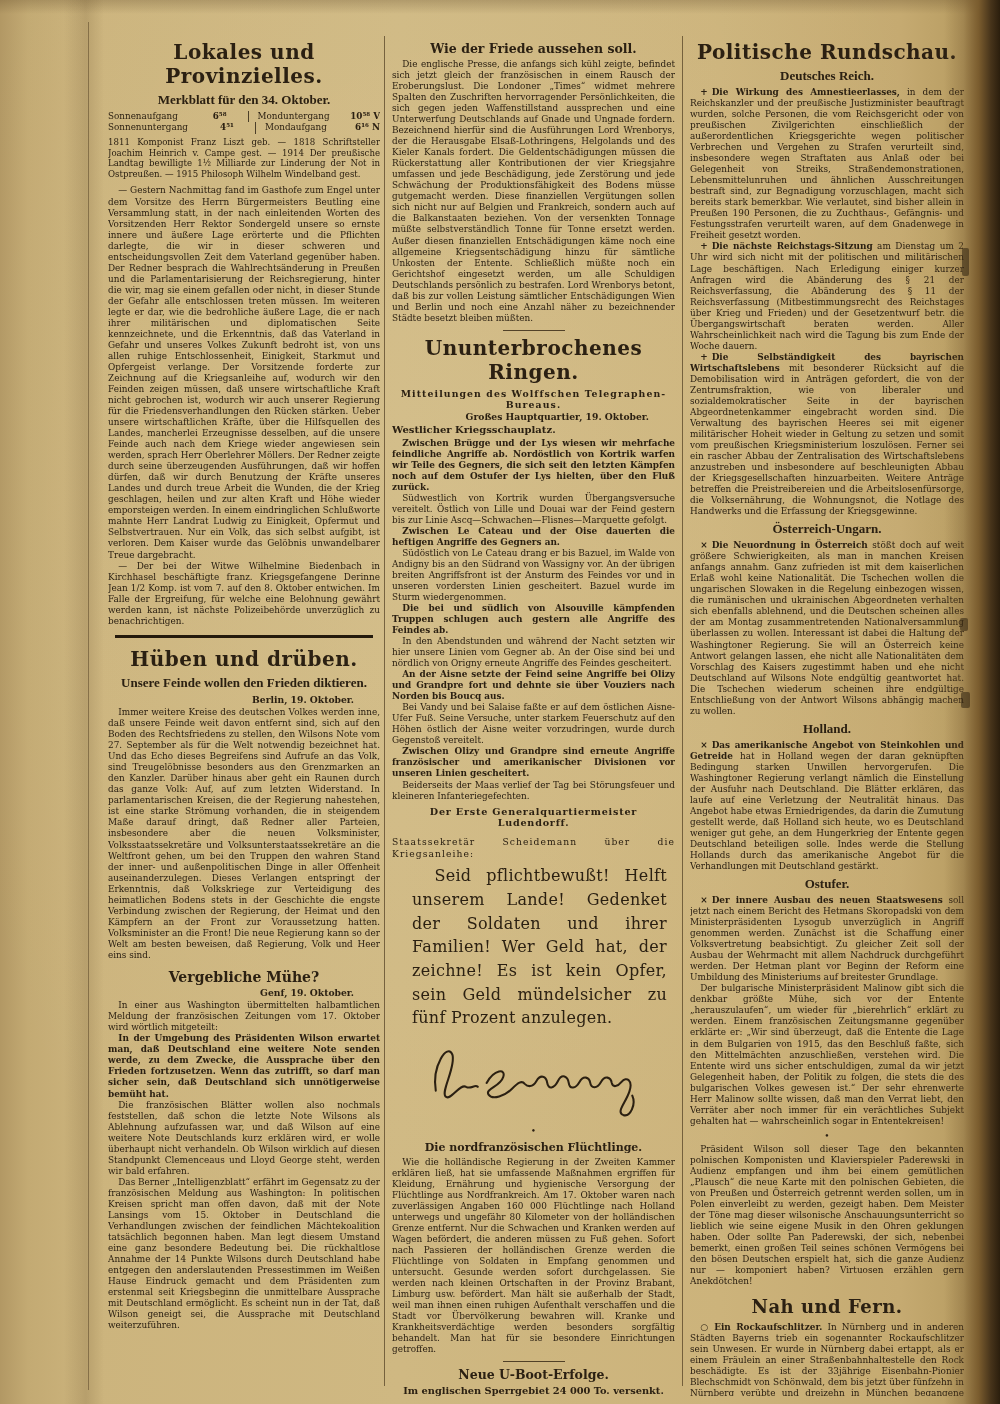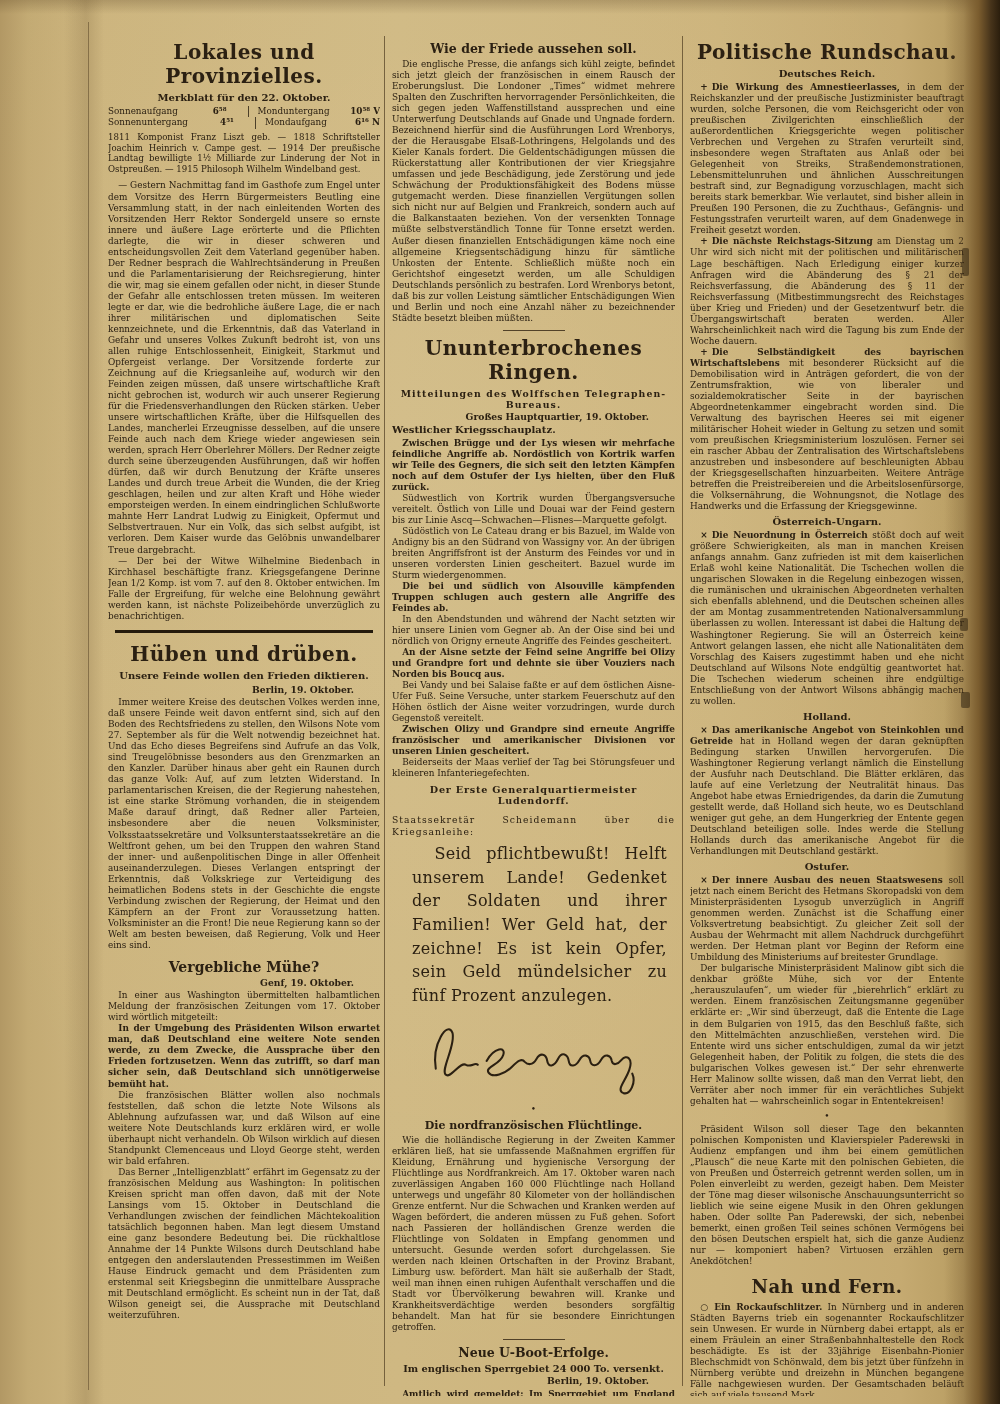--- a/index.html
+++ b/index.html
@@ -26,21 +26,21 @@
   .col { position:absolute; top:36px; height:1360px; overflow:hidden; text-align:justify; }
   .col1 { left:108px; width:272px; }
   .col2 { left:392px; width:283px; }
   .col3 { left:690px; width:274px; }
 
   p { margin:0; text-indent:1.15em; font-size:8.9px; line-height:1.24; }
   .bold { font-weight:bold; }
   h1, h2 { margin:0; font-weight:bold; text-align:center; }
   h1.sec   { font-size:20px; letter-spacing:0.5px; margin:4px 0 4px; }
   h1.mid   { font-size:18px; letter-spacing:0.5px; margin:9px 0 5px; }
-  h2.sub   { font-size:10px; margin:4px 0 3px; }
+  h2.sub   { font-size:13px; margin:4px 0 3px;font-family:Liberation Serif, serif; }
   h2.art-title { font-size:12.5px; margin:5px 0 3px; }
   h2.art-title.small { font-size:11px; }
   h2.bighead { font-size:14px; margin:8px 0 2px; }
   h2.ub-sub { font-size:9.8px; margin:1px 0 1px; }
   h2.wolff { font-size:9.3px; letter-spacing:1.1px; font-weight:bold; margin:1px 0 1px; }
   .dateline { text-align:right; padding-right:26px; font-weight:bold; font-size:9.2px; text-indent:0; margin:1px 0 2px; }
   .sidehead { font-weight:bold; font-size:10px; text-indent:0; margin:2px 0 1px; }
   .closing { text-align:center; font-weight:bold; font-size:9.6px; letter-spacing:0.8px; text-indent:0; margin:4px 0 3px; }
   .cal-note { font-size:8.6px; text-indent:0; margin:3px 0 6px; }
   .alm { display:flex; font-size:8.8px; line-height:1.3; text-indent:0;gap:12px; }
@@ -63,21 +63,21 @@
 
 <div>
   <div class="edge-top"></div>
   <div class="fold-shade"></div>
   <div class="fold-line"></div>
   <div class="vrule vrule1"></div>
   <div class="vrule vrule2"></div>
 
   <div class="col col1">
     <h1 class="sec">Lokales und Provinzielles.</h1>
-    <h2 class="sub">Merkblatt für den 22. Oktober.</h2>
+    <h2 class="sub">Merkblatt für den 34. Oktober.</h2>
     <div class="alm">
       <span class="al">Sonnenaufgang</span>
       <span class="av">6⁵⁸</span>
       <span class="al2">Monduntergang</span>
       <span class="av2">10⁵⁸ V</span>
     </div>
     <div class="alm">
       <span class="al">Sonnenuntergang</span>
       <span class="av">4⁵¹</span>
       <span class="al2">Mondaufgang</span>
@@ -102,20 +102,21 @@
   <div class="col col2">
     <h2 class="art-title">Wie der Friede aussehen soll.</h2>
     <p>Die englische Presse, die anfangs sich kühl zeigte, befindet sich jetzt gleich der französischen in einem Rausch der Eroberungslust. Die Londoner „Times“ widmet mehrere Spalten den Zuschriften hervorragender Persönlichkeiten, die sich gegen jeden Waffenstillstand aussprechen und eine Unterwerfung Deutschlands auf Gnade und Ungnade fordern. Bezeichnend hierfür sind die Ausführungen Lord Wrenborys, der die Herausgabe Elsaß-Lothringens, Helgolands und des Kieler Kanals fordert. Die Geldentschädigungen müssen die Rückerstattung aller Kontributionen der vier Kriegsjahre umfassen und jede Beschädigung, jede Zerstörung und jede Schwächung der Produktionsfähigkeit des Bodens müsse gutgemacht werden. Diese finanziellen Vergütungen sollen sich nicht nur auf Belgien und Frankreich, sondern auch auf die Balkanstaaten beziehen. Von der versenkten Tonnage müßte selbstverständlich Tonne für Tonne ersetzt werden. Außer diesen finanziellen Entschädigungen käme noch eine allgemeine Kriegsentschädigung hinzu für sämtliche Unkosten der Entente. Schließlich müßte noch ein Gerichtshof eingesetzt werden, um alle Schuldigen Deutschlands persönlich zu bestrafen. Lord Wrenborys betont, daß bis zur vollen Leistung sämtlicher Entschädigungen Wien und Berlin und noch eine Anzahl näher zu bezeichnender Städte besetzt bleiben müßten.</p>
     <hr class="short">
     <h1 class="sec">Ununterbrochenes Ringen.</h1>
     <h2 class="wolff">Mitteilungen des Wolffschen Telegraphen-Bureaus.</h2>
     <p class="dateline">Großes Hauptquartier, 19. Oktober.</p>
     <p class="sidehead">Westlicher Kriegsschauplatz.</p>
     <p class="bold">Zwischen Brügge und der Lys wiesen wir mehrfache feindliche Angriffe ab. Nordöstlich von Kortrik warfen wir Teile des Gegners, die sich seit den letzten Kämpfen noch auf dem Ostufer der Lys hielten, über den Fluß zurück.</p>
     <p>Südwestlich von Kortrik wurden Übergangsversuche vereitelt. Östlich von Lille und Douai war der Feind gestern bis zur Linie Ascq—Schwachen—Flisnes—Marquette gefolgt.</p>
+    <p class="bold">Zwischen Le Cateau und der Oise dauerten die heftigen Angriffe des Gegners an.</p>
     <p>Südöstlich von Le Cateau drang er bis Bazuel, im Walde von Andigny bis an den Südrand von Wassigny vor. An der übrigen breiten Angriffsfront ist der Ansturm des Feindes vor und in unseren vordersten Linien gescheitert. Bazuel wurde im Sturm wiedergenommen.</p>
     <p class="bold">Die bei und südlich von Alsouville kämpfenden Truppen schlugen auch gestern alle Angriffe des Feindes ab.</p>
     <p>In den Abendstunden und während der Nacht setzten wir hier unsere Linien vom Gegner ab. An der Oise sind bei und nördlich von Origny erneute Angriffe des Feindes gescheitert.</p>
     <p class="bold">An der Aisne setzte der Feind seine Angriffe bei Olizy und Grandpre fort und dehnte sie über Vouziers nach Norden bis Boucq aus.</p>
     <p>Bei Vandy und bei Salaise faßte er auf dem östlichen Aisne-Ufer Fuß. Seine Versuche, unter starkem Feuerschutz auf den Höhen östlich der Aisne weiter vorzudringen, wurde durch Gegenstoß vereitelt.</p>
     <p class="bold">Zwischen Olizy und Grandpre sind erneute Angriffe französischer und amerikanischer Divisionen vor unseren Linien gescheitert.</p>
     <p>Beiderseits der Maas verlief der Tag bei Störungsfeuer und kleineren Infanteriegefechten.</p>
     <p class="closing">Der Erste Generalquartiermeister Ludendorff.</p>
     <p class="lead-spaced">Staatssekretär Scheidemann über die Kriegsanleihe:</p>
     <p class="quote">Seid pflichtbewußt! Helft unserem Lande! Gedenket der Soldaten und ihrer Familien! Wer Geld hat, der zeichne! Es ist kein Opfer, sein Geld mündelsicher zu fünf Prozent anzulegen.</p>

